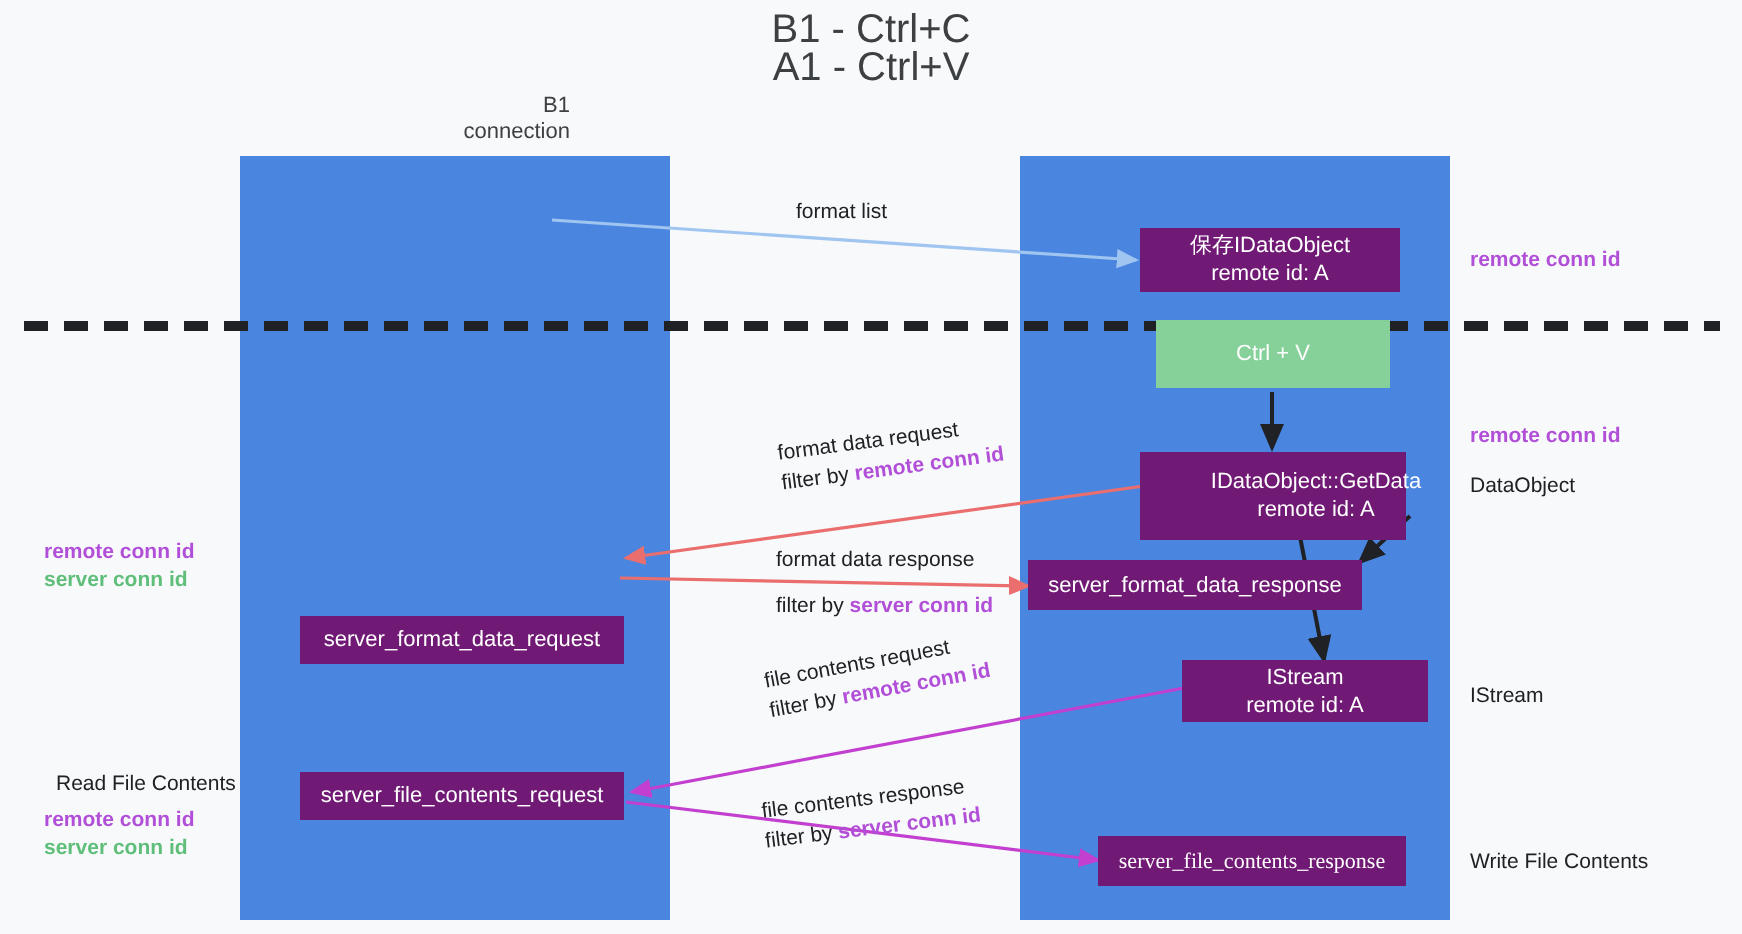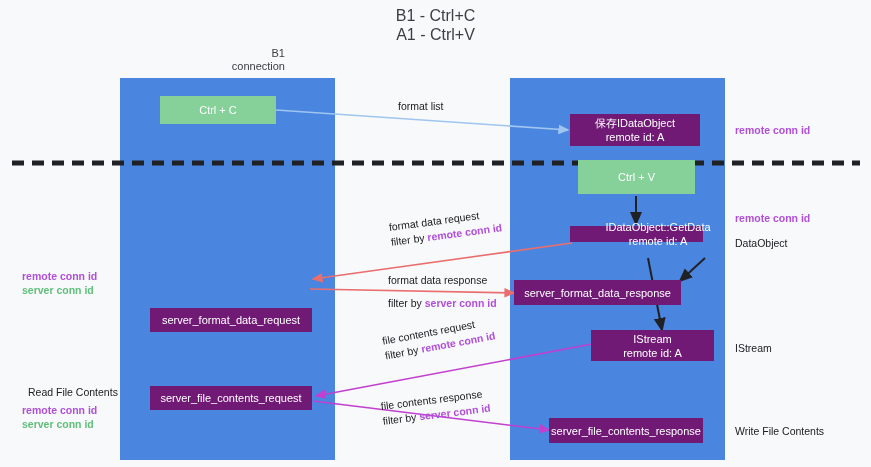--- a/index.html
+++ b/index.html
@@ -61,21 +61,21 @@
     line-height:14px;
     white-space:nowrap;
   }
   .side-label.purple{color:#b14fd8;font-weight:bold;}
   .side-label.green{color:#5fbf7a;font-weight:bold;}
 
   .title{
     position:absolute;
     left:0;right:0;top:6px;
     text-align:center;
-    font-size:16px;
+    font-size:20px;
     line-height:19px;
     color:#3c4043;
     white-space:pre-line;
   }
   .rot{transform-origin:left top;}
 </style>
 </head>
 <body>
 
 <div id="stage">
@@ -117,40 +117,39 @@
 
     <path d="M705,258 L680,281" stroke="#202124" stroke-width="2" fill="none" marker-end="url(#ar-blk)"></path>
 
     <path d="M648,258 L662,330" stroke="#202124" stroke-width="2" fill="none" marker-end="url(#ar-blk)"></path>
 
     <path d="M592,344 L316,396" stroke="#c23fd0" stroke-width="1.6" fill="none" marker-end="url(#ar-mag)"></path>
 
     <path d="M313,401 L549,430" stroke="#c23fd0" stroke-width="1.6" fill="none" marker-end="url(#ar-mag)"></path>
   </svg>
 
-  <div class="node green" style="left:160px;top:96px;width:116px;height:28px;">Ctrl + C</div>
 
   <div class="node orange" style="left:570px;top:114px;width:130px;height:32px;">保存IDataObject
 remote id: A</div>
 
   <div class="node green" style="left:578px;top:160px;width:117px;height:34px;">Ctrl + V</div>
 
-  <div class="node orange" style="left:570px;top:226px;width:133px;height:16px;padding-left:47px;">IDataObject::GetData
+  <div class="node orange" style="left:570px;top:226px;width:133px;height:44px;padding-left:47px;">IDataObject::GetData
 remote id: A</div>
 
   <div class="node orange" style="left:150px;top:268px;width:162px;height:24px;margin-top:40px;">server_format_data_request</div>
 
   <div class="node orange" style="left:514px;top:280px;width:167px;height:25px;">server_format_data_response</div>
 
   <div class="node orange" style="left:591px;top:330px;width:123px;height:31px;">IStream
 remote id: A</div>
 
   <div class="node orange" style="left:150px;top:386px;width:162px;height:24px;">server_file_contents_request</div>
 
-  <div class="node orange" style="left:549px;top:418px;width:154px;height:25px;">server_file_contents_response</div>
+  <div class="node orange" style="left:549px;top:418px;width:154px;height:25px;font-family:Liberation Serif, serif;">server_file_contents_response</div>
 
   <div class="edge-label" style="left:398px;top:99px;">
     <span>format list</span>
   </div>
 
   <div class="edge-label rot" style="left:388px;top:220px;transform:rotate(-7.5deg);">
     <div>format data request</div>
     <div>
       <span>filter by </span><span class="hl-purple">remote conn id</span>
     </div>

